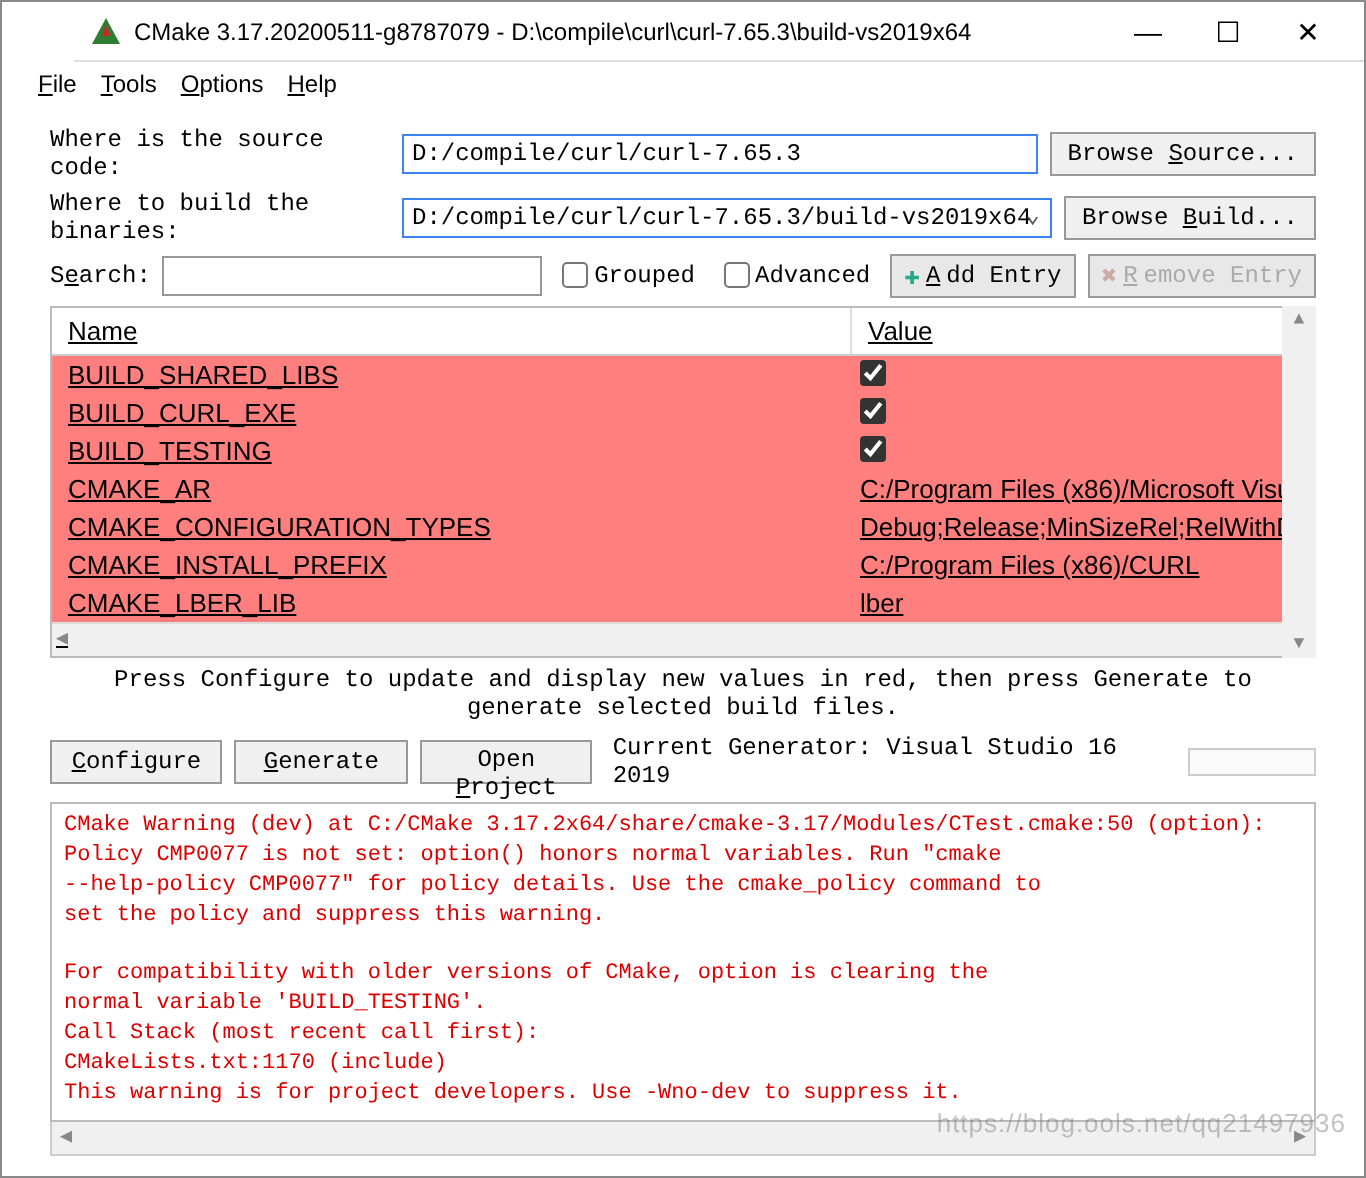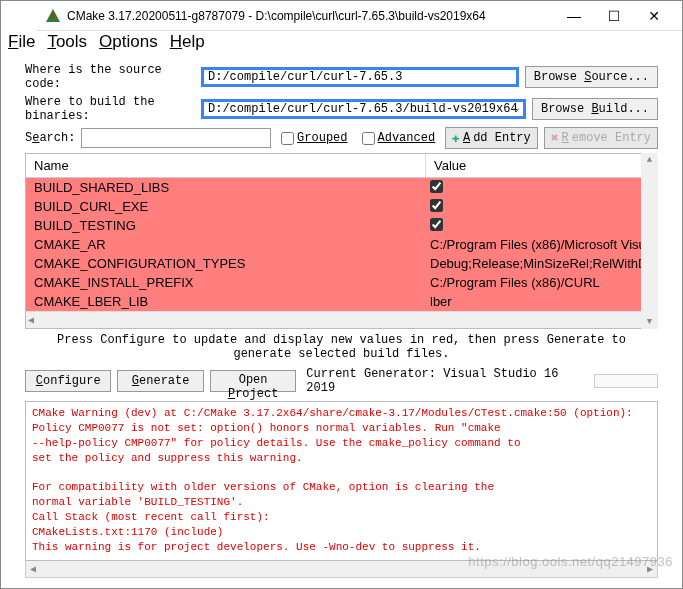--- a/index.html
+++ b/index.html
@@ -2,37 +2,37 @@
 <html><head>
 <meta charset="utf-8">
 <style>
 * { box-sizing: border-box; margin: 0; padding: 0; }
 body { font-family: "Segoe UI", Tahoma, sans-serif; font-size: 12px; background: #fff; width: 683px; height: 589px; overflow: hidden; border: 1px solid #888; }
 .titlebar { height: 30px; background: #fff; display: flex; align-items: center; padding: 0 8px; border-bottom: 1px solid #ddd; margin-left: 36px; }
 .titlebar-icon { width: 16px; height: 16px; margin-right: 6px; }
 .titlebar-text { flex: 1; font-size: 12px; }
 .win-controls { display: flex; }
 .win-btn { width: 40px; height: 28px; display: flex; align-items: center; justify-content: center; font-size: 14px; }
-.menubar { height: 22px; display: flex; align-items: center; padding: 0 7px; gap: 12px; font-size: 17px; }
+.menubar { height: 22px; display: flex; align-items: center; padding: 0 18px; gap: 12px; font-size: 12px; }
 .menubar span u { text-decoration: underline; }
 .content { padding: 6px 24px; font-family: "Courier New", monospace; font-size: 12px; }
 .row { display: flex; align-items: center; margin: 4px 0; gap: 6px; }
 .label-fixed { width: 170px; }
-.path-input { flex: 1; border: 3px solid #3b82f6; padding: 2px 4px; height: 20px; font-family: "Courier New", monospace; font-size: 12px; }
+.path-input { flex: 1; border: 1px solid #3b82f6; padding: 2px 4px; height: 20px; font-family: "Courier New", monospace; font-size: 12px; }
 .combo { position: relative; }
 .combo::after { content: "⌄"; position: absolute; right: 6px; top: 1px; color: #555; pointer-events: none; }
 .btn { border: 1px solid #999; background: #f0f0f0; padding: 2px 8px; height: 22px; font-family: "Courier New", monospace; font-size: 12px; cursor: pointer; }
 .btn u { text-decoration: underline; }
 .search-input { flex: 1; border: 1px solid #999; height: 20px; padding: 2px 4px; }
-.chk { display: inline-flex; align-items: flex-end; gap: 3px; margin: 0 4px; text-decoration: underline; }
+.chk { display: inline-flex; align-items: flex-start; gap: 3px; margin: 0 4px; }
 .chk input { width: 13px; height: 13px; }
 .add-entry { display: inline-flex; align-items: center; gap: 3px; border: 1px solid #999; background: #e8e8e8; padding: 2px 6px; height: 22px; }
 .plus { color: #2a8; font-weight: bold; font-size: 13px; }
 .xmark { color: #c33; font-weight: bold; font-size: 13px; }
-.table-wrap { border: 1px solid #bbb; margin-top: 4px; }
+.table-wrap { border: 1px solid #bbb; margin-top: 4px; text-decoration: underline; }
 .table-header { display: flex; background: #fff; border-bottom: 1px solid #ccc; font-family: "Segoe UI", sans-serif; font-size: 13px; }
 .th { padding: 4px 8px; border-right: 1px solid #ddd; }
 .th.name { width: 400px; }
 .th.value { flex: 1; }
 .tbody { background: #ff7f7f; font-family: "Segoe UI", sans-serif; font-size: 13px; }
 .trow { display: flex; height: 19px; align-items: center; overflow: hidden; white-space: nowrap; }
 .td-name { width: 400px; padding: 0 8px; }
 .td-value { flex: 1; padding: 0 4px; overflow: hidden; }
 .td-value input[type=checkbox] { width: 13px; height: 13px; accent-color: #333; }
 .hscroll { height: 17px; background: #f0f0f0; display: flex; align-items: center; justify-content: space-between; padding: 0 2px; border-top: 1px solid #ddd; }

